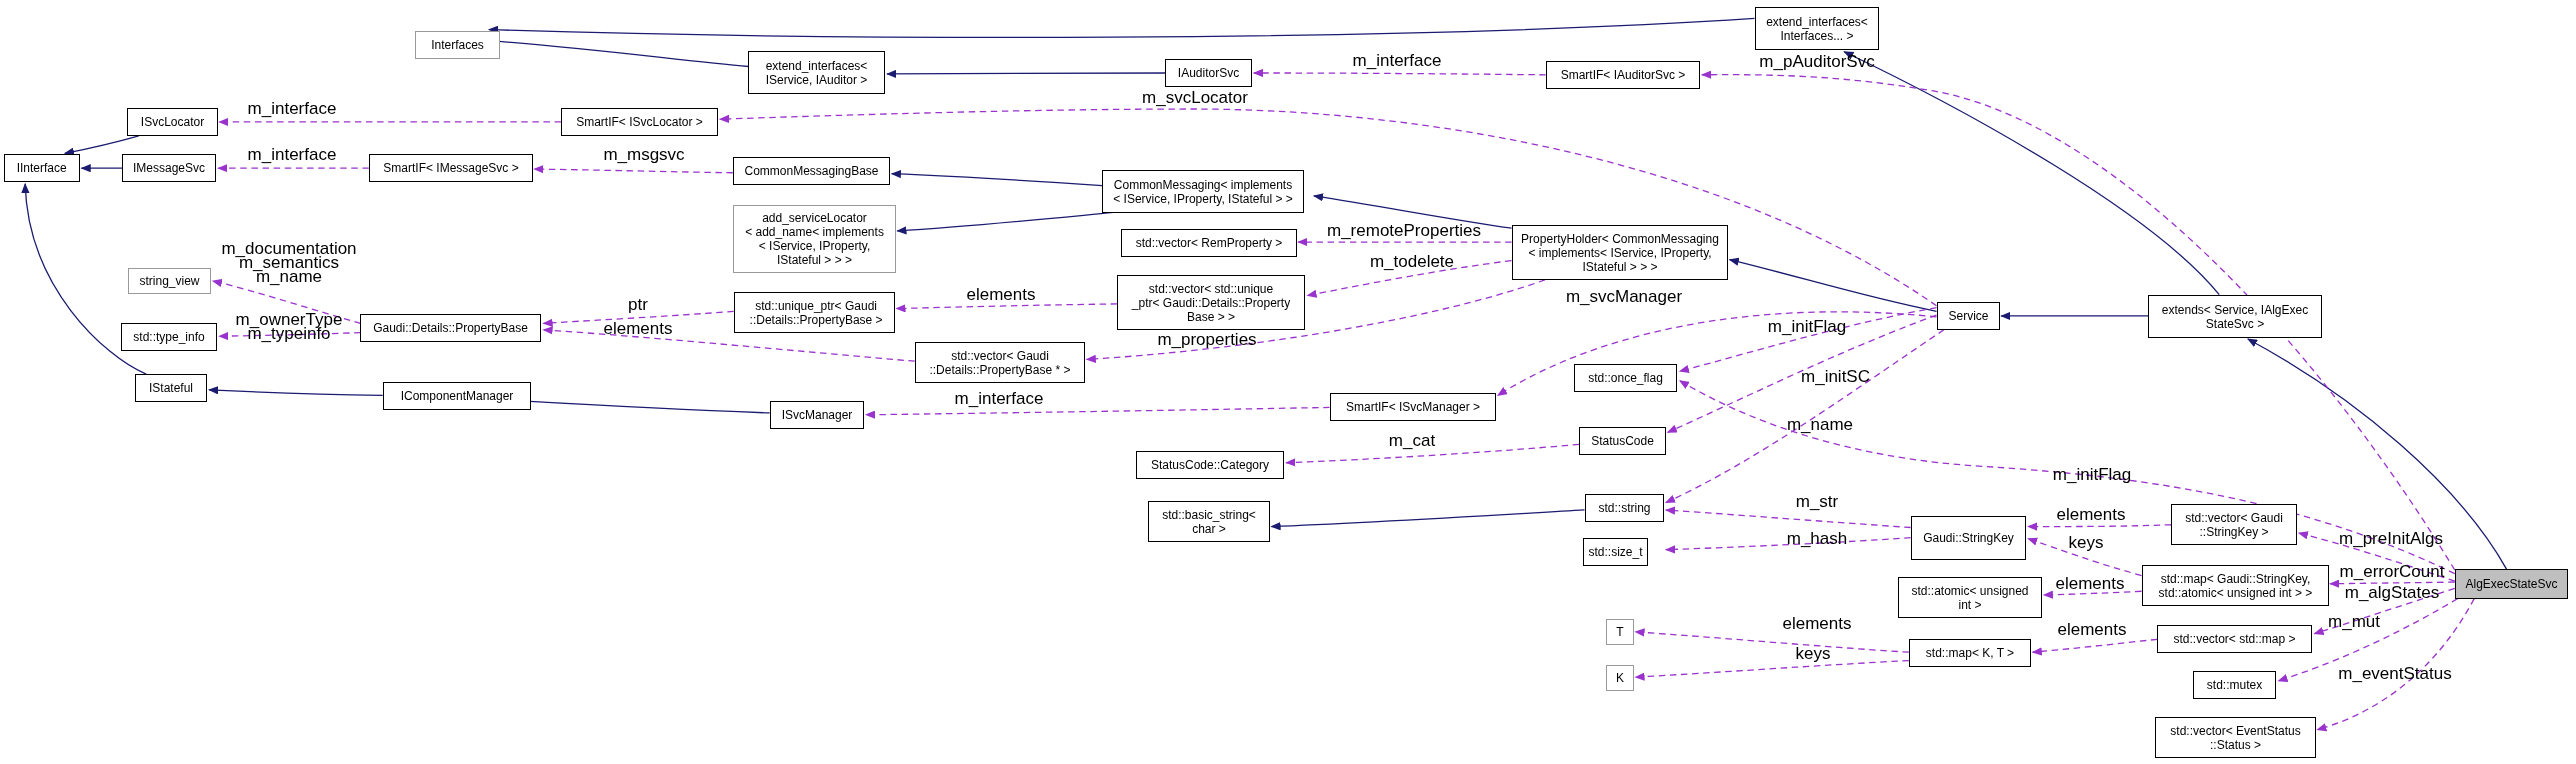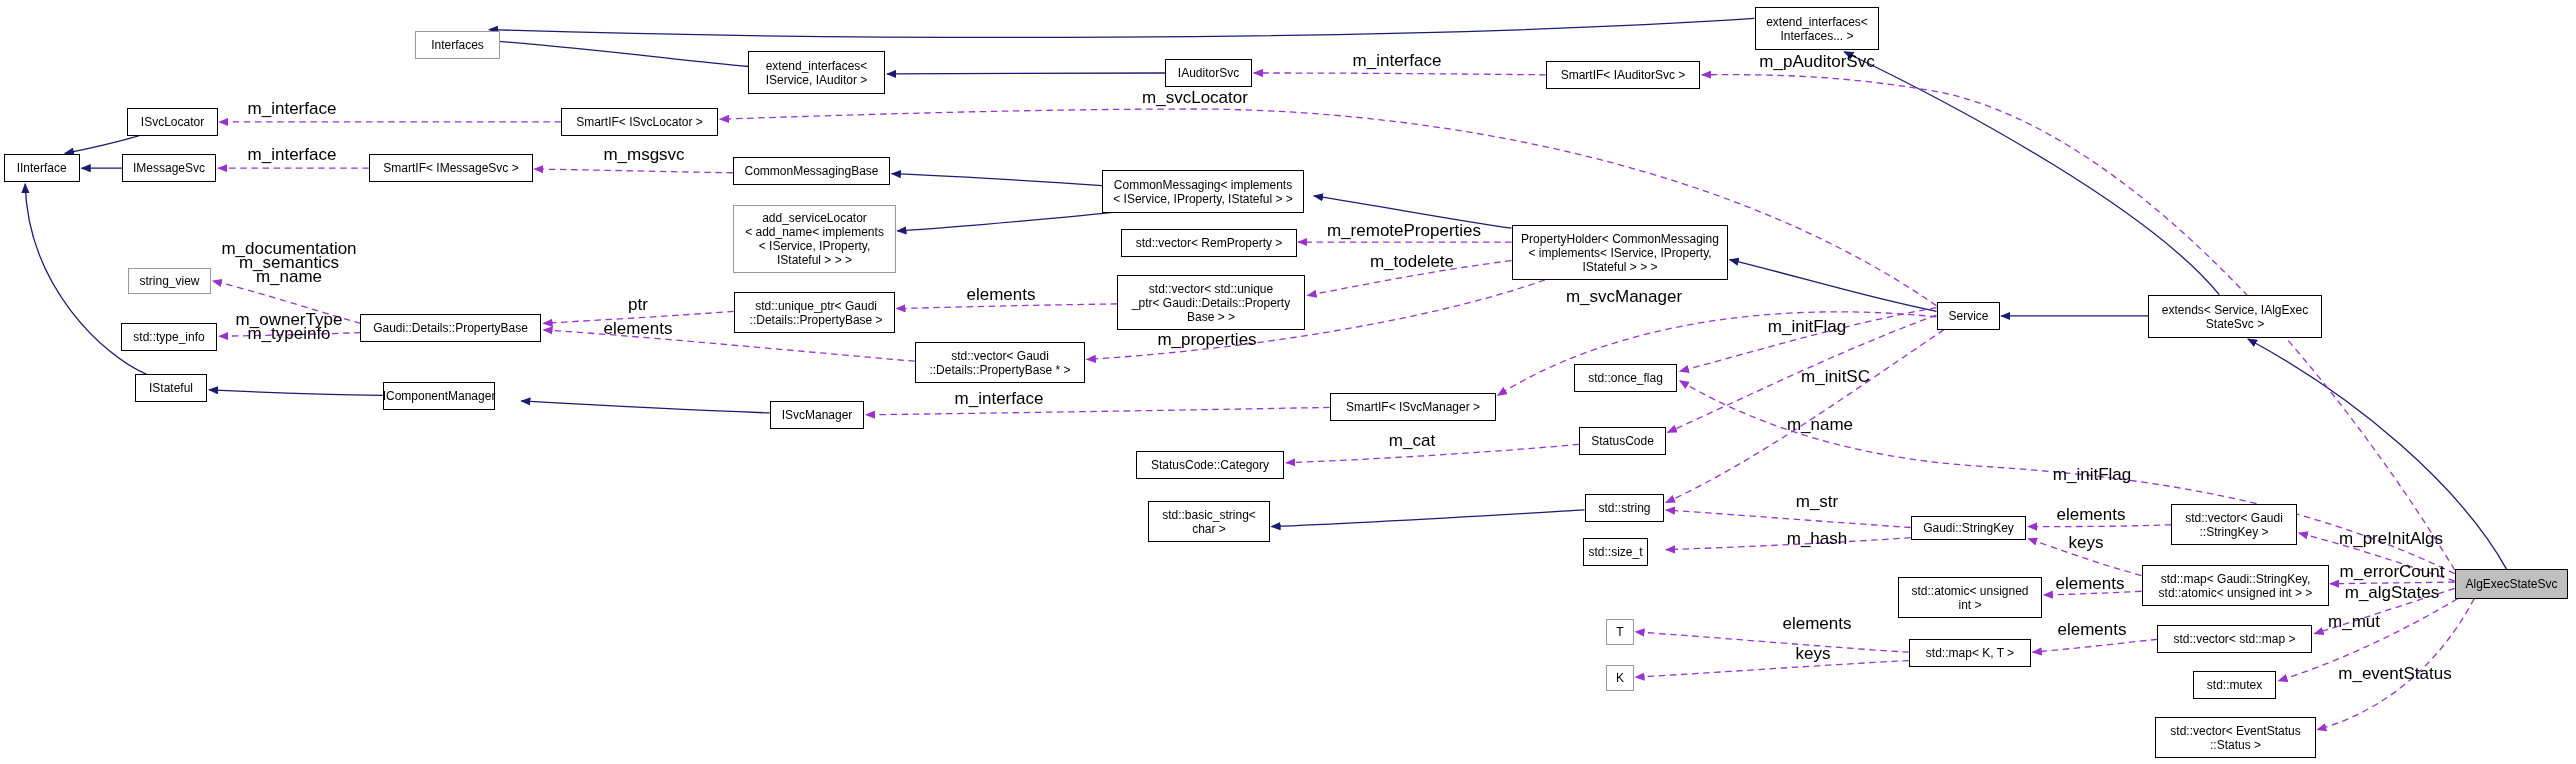--- a/index.html
+++ b/index.html
@@ -261,21 +261,21 @@
     <div class="node" style="left: 1937px; top: 302px; width: 63px; height: 28px;">
       <div>Service</div>
     </div>
     <div class="node" style="left: 2148px; top: 295px; width: 174px; height: 43px;">
       <div>extends&lt; Service, IAlgExec</div>
       <div>StateSvc &gt;</div>
     </div>
     <div class="node" style="left: 135px; top: 374px; width: 72px; height: 28px;">
       <div>IStateful</div>
     </div>
-    <div class="node" style="left: 383px; top: 382px; width: 112px; height: 28px;">
+    <div class="node" style="left: 383px; top: 382px; width: 148px; height: 28px;">
       <div>IComponentManager</div>
     </div>
     <div class="node" style="left: 770px; top: 401px; width: 94px; height: 28px;">
       <div>ISvcManager</div>
     </div>
     <div class="node" style="left: 1330px; top: 393px; width: 166px; height: 28px;">
       <div>SmartIF&lt; ISvcManager &gt;</div>
     </div>
     <div class="node" style="left: 1574px; top: 364px; width: 103px; height: 28px;">
       <div>std::once_flag</div>
@@ -289,21 +289,21 @@
     <div class="node" style="left: 1585px; top: 494px; width: 79px; height: 28px;">
       <div>std::string</div>
     </div>
     <div class="node" style="left: 1148px; top: 501px; width: 122px; height: 41px;">
       <div>std::basic_string&lt;</div>
       <div>char &gt;</div>
     </div>
     <div class="node" style="left: 1583px; top: 538px; width: 65px; height: 28px;">
       <div>std::size_t</div>
     </div>
-    <div class="node" style="left: 1911px; top: 516px; width: 115px; height: 24px;">
+    <div class="node" style="left: 1911px; top: 516px; width: 115px; height: 44px;">
       <div>Gaudi::StringKey</div>
     </div>
     <div class="node" style="left: 2171px; top: 504px; width: 126px; height: 41px;">
       <div>std::vector&lt; Gaudi</div>
       <div>::StringKey &gt;</div>
     </div>
     <div class="node" style="left: 1898px; top: 577px; width: 144px; height: 41px;">
       <div>std::atomic&lt; unsigned</div>
       <div>int &gt;</div>
     </div>

